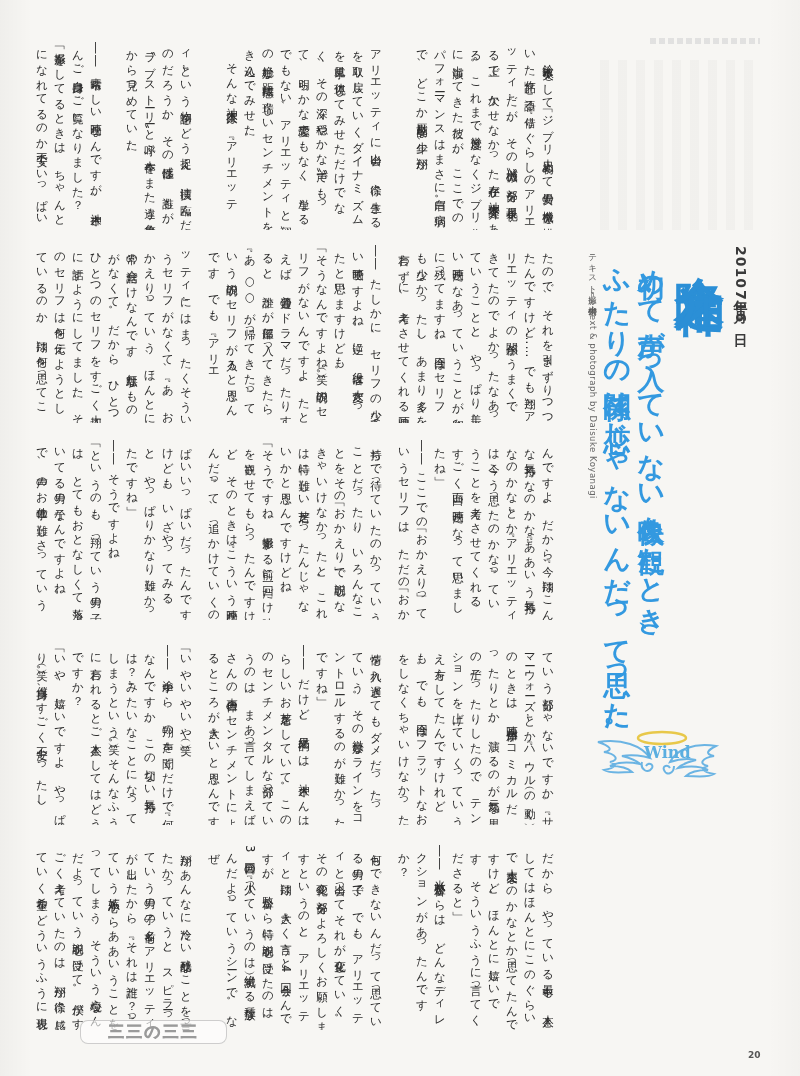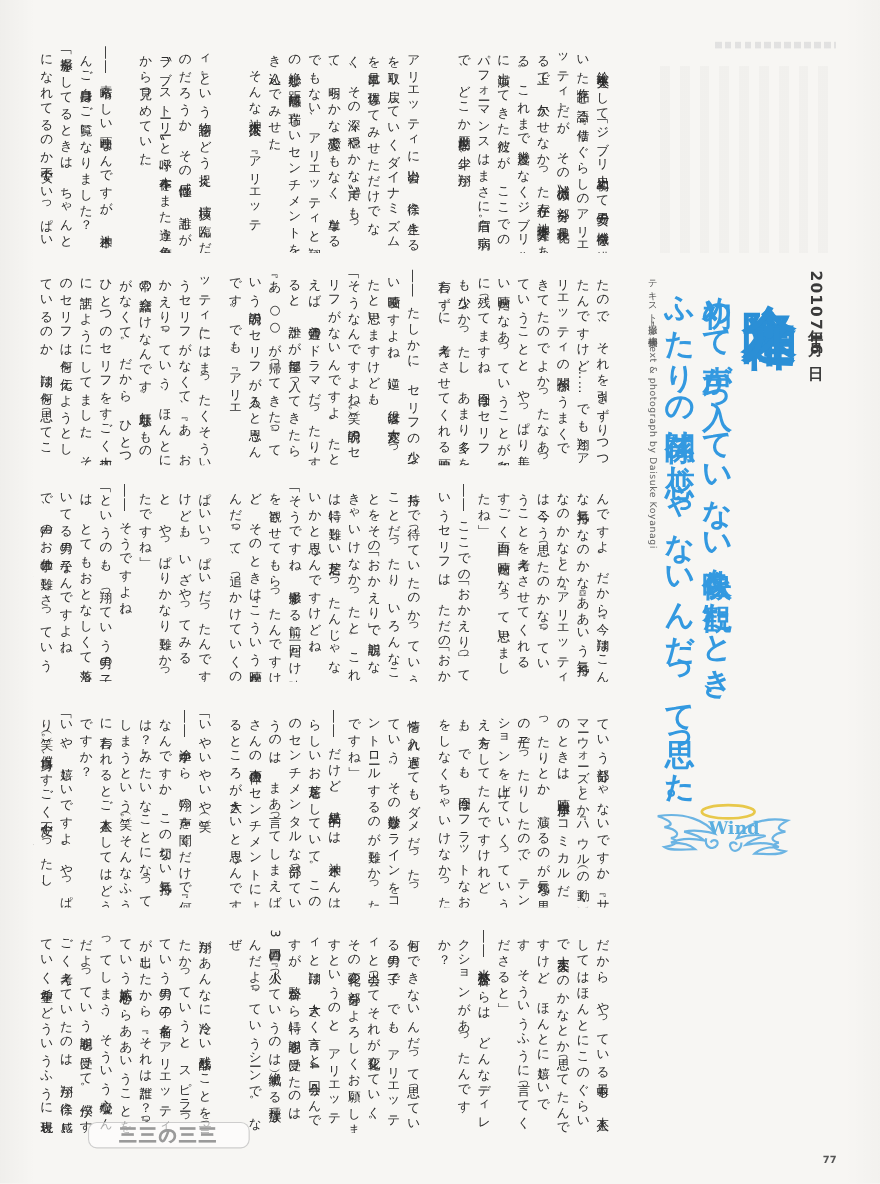--- a/index.html
+++ b/index.html
@@ -131,13 +131,13 @@
     <ellipse cx="70" cy="18" rx="24" ry="6" fill="none" stroke="#e8c84a" stroke-width="2.5"></ellipse>
     <path d="M6 22 C 30 18, 50 26, 58 38 C 52 36, 40 34, 30 36 C 38 38, 44 40, 48 44 C 38 42, 26 42, 18 46 C 28 46, 36 48, 40 52 C 30 52, 18 54, 12 50 C 24 48, 26 44, 18 42 C 28 40, 24 34, 12 32 C 22 30, 18 26, 6 22 Z" fill="none" stroke="#6bb4e3" stroke-width="2"></path>
     <path d="M50 42 C 48 50, 56 54, 60 48 C 62 44, 56 42, 54 46" fill="none" stroke="#6bb4e3" stroke-width="2"></path>
     <path d="M124 26 C 102 22, 84 30, 78 42 C 84 40, 94 38, 104 40 C 96 42, 90 44, 86 48 C 96 46, 108 46, 116 50 C 106 50, 98 52, 94 56 C 104 56, 116 58, 122 54 C 110 52, 108 48, 116 46 C 106 44, 110 38, 122 36 C 112 34, 116 30, 124 26 Z" fill="none" stroke="#6bb4e3" stroke-width="2"></path>
     <path d="M82 46 C 82 54, 74 56, 72 50 C 70 46, 76 44, 78 48" fill="none" stroke="#6bb4e3" stroke-width="2"></path>
     <text x="52" y="38" font-family="DejaVu Serif, serif" font-size="16" fill="#5aaee0">Wind</text>
   </svg>
 </div>
 
 <div class="watermark">三三の三三</div>
-<div class="page-number">77</div>
+<div class="page-number">20</div>
 
 </body></html>

